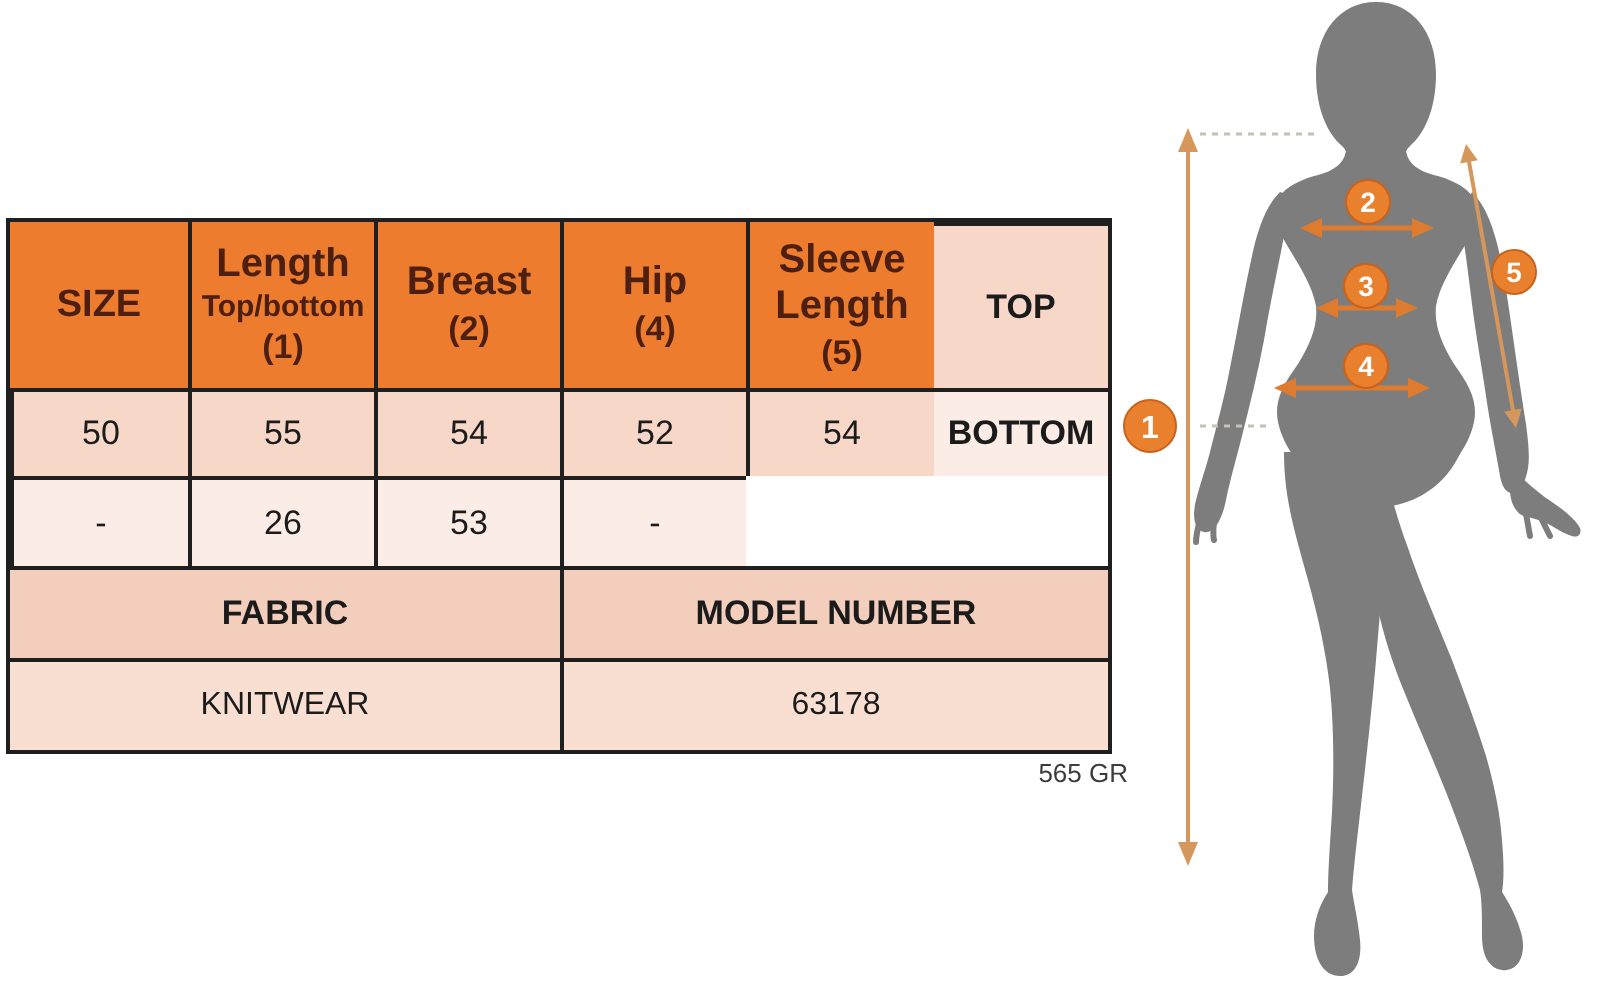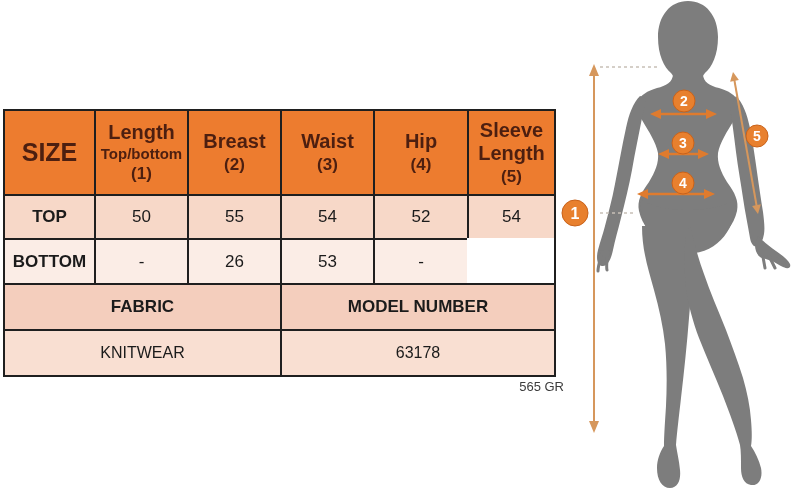--- a/index.html
+++ b/index.html
@@ -36,21 +36,21 @@
     display:flex; flex-direction:column; align-items:center; justify-content:center;
     box-sizing:border-box; text-align:center; line-height:1.15;
     color:var(--cell-text);
   }
   .cell.bl{border-left:2px solid var(--border);text-align:right;}
   .cell.bt{border-top:2px solid var(--border);}
   .head{background:var(--header-orange); color:var(--header-text); font-weight:bold;}
   .h-main{font-size:20px; font-weight:bold;}
   .h-sub{font-size:15px; font-weight:bold; margin-top:1px;}
   .h-num{font-size:17px; font-weight:bold; margin-top:2px;}
-  .h-size{font-size:25px; font-weight:bold;}
+  .h-size{font-size:19px; font-weight:bold;}
   .row-top{background:var(--row-top-bg);}
   .row-bottom{background:var(--row-bottom-bg);}
   .row-fabric{background:var(--row-fabric-bg);}
   .row-values{background:var(--row-value-bg);}
   .lbl{font-weight:bold; font-size:17px;}
   .val{font-size:17px;}
   .info-lbl{font-weight:bold; font-size:17px;}
   .info-val{font-size:16px;}
   .span3a{grid-column:1 / 4;}
   .span3b{grid-column:4 / 7;}
@@ -86,24 +86,20 @@
     <div class="cell head bl">
       <span class="h-main">Length</span>
       <span class="h-sub">Top/bottom</span>
       <span class="h-num">(1)</span>
     </div>
     <div class="cell head bl">
       <span class="h-main">Breast</span>
       <span class="h-num">(2)</span>
     </div>
     <div class="cell head bl">
-      <span class="h-main">Waist</span>
-      <span class="h-num">(3)</span>
-    </div>
-    <div class="cell head bl">
       <span class="h-main">Hip</span>
       <span class="h-num">(4)</span>
     </div>
     <div class="cell head bl">
       <span class="h-main">Sleeve</span>
       <span class="h-main">Length</span>
       <span class="h-num">(5)</span>
     </div>
 
     <div class="cell bt row-top">

